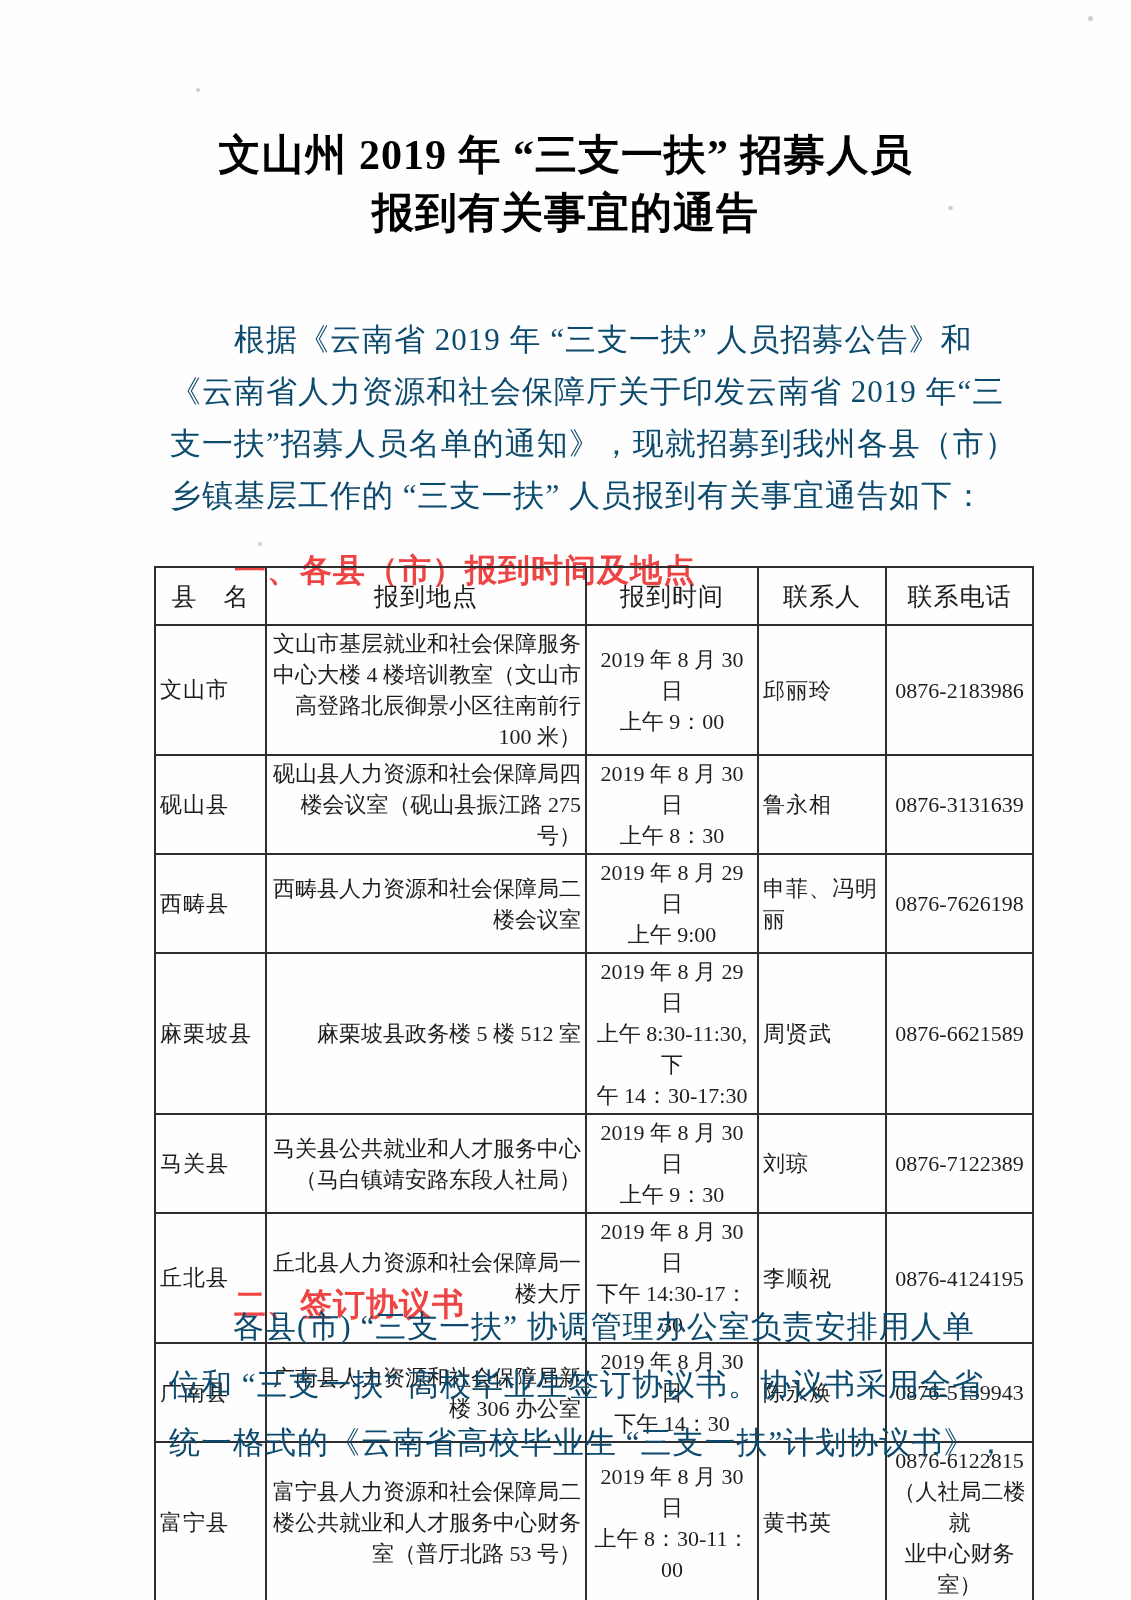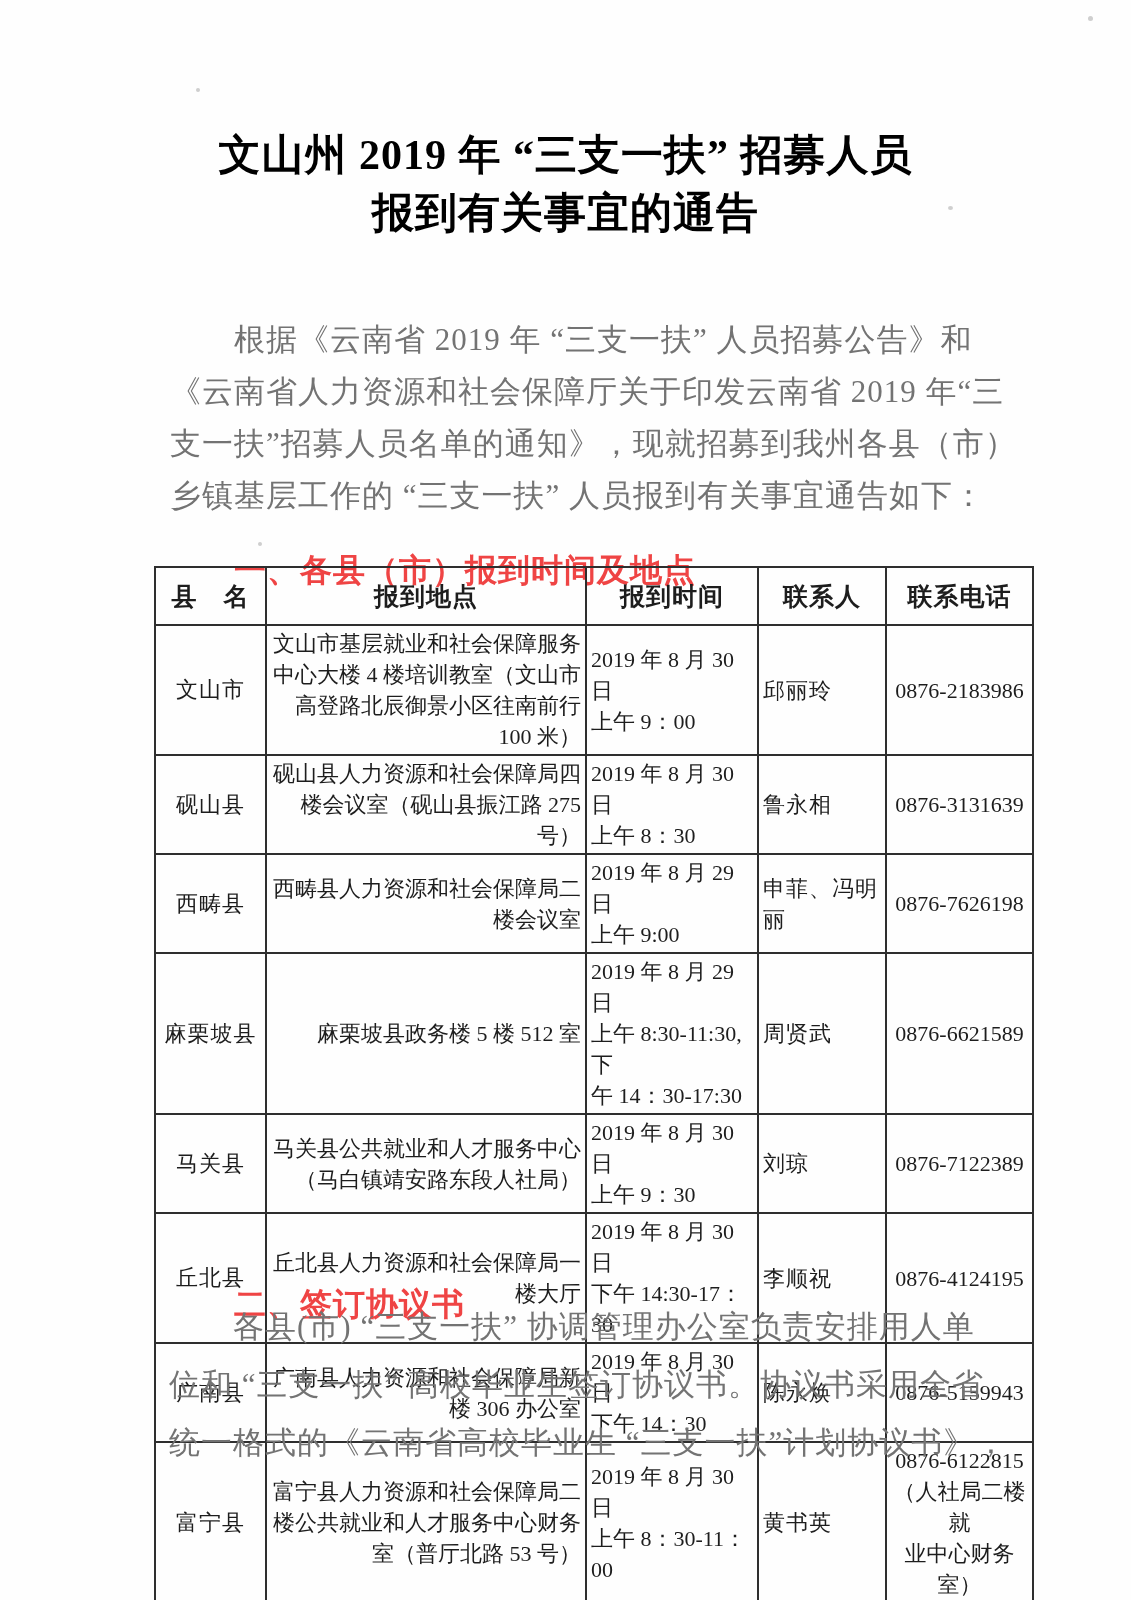--- a/index.html
+++ b/index.html
@@ -21,21 +21,21 @@
     letter-spacing:1px;color:#000000;
   }
   .title-line{display:block;}
 
   
   .intro{position:absolute;top:314px;left:170px;width:830px;}
   .para2{position:absolute;top:1298px;left:169px;width:830px;}
   .body-line{
     height:52px;line-height:52px;
     font-size:31px;letter-spacing:1px;
-    white-space:nowrap;color:#737373;
+    white-space:nowrap;color:#0c4a6e;
   }
   .para2 .body-line{height:58px;line-height:58px;}
   .indent{text-indent:64px;}
 
   
   .sec-heading{
     position:absolute;left:234px;
     font-family:Liberation Mono, monospace;
     font-size:32px;font-weight:bold;letter-spacing:1px;color:#ef4444;
     white-space:nowrap;
@@ -49,26 +49,26 @@
     position:absolute;top:566px;left:154px;
     width:878px;border-collapse:collapse;table-layout:fixed;
     font-size:22px;color:#1d1d1d;
   }
   table.report th,table.report td{
     border:2px solid #2e2e2e;
     vertical-align:middle;
     padding:2px 4px;
   }
   table.report th{
-    font-size:25px;font-weight:bold;height:52px;
+    font-size:25px;font-weight:normal;height:52px;
     text-align:center;letter-spacing:1px;
   }
-  td.c-county{text-align:center;letter-spacing:1px;}
+  td.c-county{text-align:left;letter-spacing:1px;}
   td.c-loc{text-align:right;padding:4px 10px;line-height:31px;}
-  td.c-time{white-space:pre-line;line-height:31px;}
+  td.c-time{text-align:center;white-space:pre-line;line-height:31px;}
   td.c-contact{text-align:left;white-space:pre-line;line-height:31px;letter-spacing:1px;margin-left:13px;}
   td.c-phone{text-align:center;white-space:pre-line;line-height:31px;}
   tr.r1 td{height:93px;}
   tr.r2 td{height:62px;}
   tr.r3 td{height:62px;}
   tr.r4 td{height:90px;}
   tr.r5 td{height:62px;}
   tr.r6 td{height:58px;}
   tr.r7 td{height:60px;}
   tr.r8 td{height:92px;}

